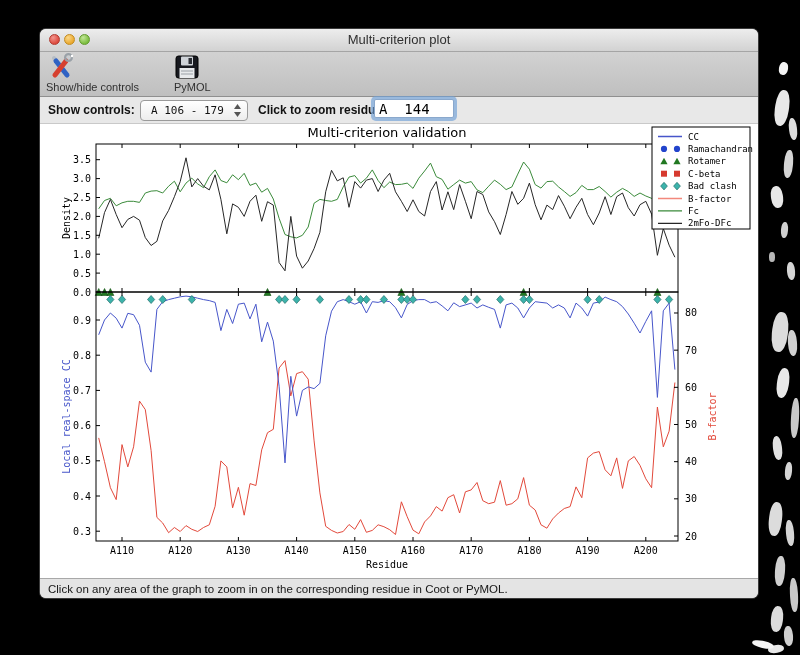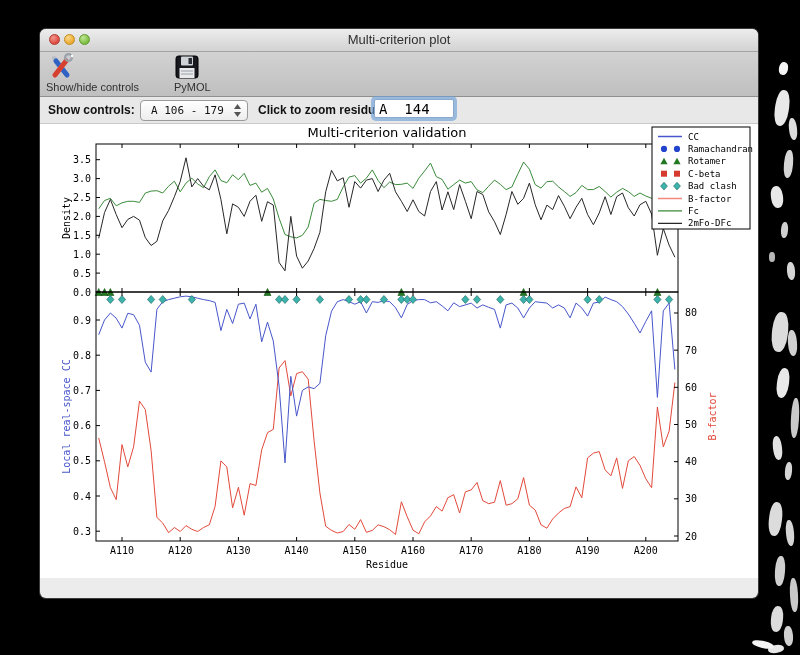--- a/index.html
+++ b/index.html
@@ -253,20 +253,23 @@
           <text x="648" y="65.1" font-size="9" font-family="&quot;DejaVu Sans Mono&quot;,monospace" fill="#000">Bad clash</text>
           <line x1="618" y1="74.5" x2="642" y2="74.5" stroke="#f2887c" stroke-width="1.3"></line>
           <text x="648" y="77.5" font-size="9" font-family="&quot;DejaVu Sans Mono&quot;,monospace" fill="#000">B-factor</text>
           <line x1="618" y1="86.9" x2="642" y2="86.9" stroke="#3a8a3a" stroke-width="1.3"></line>
           <text x="648" y="89.9" font-size="9" font-family="&quot;DejaVu Sans Mono&quot;,monospace" fill="#000">Fc</text>
           <line x1="618" y1="99.3" x2="642" y2="99.3" stroke="#262626" stroke-width="1.3"></line>
           <text x="648" y="102.3" font-size="9" font-family="&quot;DejaVu Sans Mono&quot;,monospace" fill="#000">2mFo-DFc</text>
         </svg>
     </div>
 
+    <div id="statusbar">
+      <span id="status-text">Click on any area of the graph to zoom in on the corresponding residue in Coot or PyMOL.</span>
+    </div>
   </div>
 
   <div id="artifacts">
       <div class="blob" style="left: 779px; top: 62px; width: 9px; height: 13px; transform: rotate(10deg); opacity: 1;"></div>
       <div class="blob" style="left: 775px; top: 90px; width: 14px; height: 36px; transform: rotate(8deg); opacity: 0.95;"></div>
       <div class="blob" style="left: 789px; top: 118px; width: 8px; height: 22px; transform: rotate(-6deg); opacity: 0.9;"></div>
       <div class="blob" style="left: 784px; top: 150px; width: 9px; height: 28px; transform: rotate(5deg); opacity: 0.875;"></div>
       <div class="blob" style="left: 771px; top: 186px; width: 12px; height: 22px; transform: rotate(-8deg); opacity: 0.95;"></div>
       <div class="blob" style="left: 781px; top: 222px; width: 7px; height: 16px; transform: rotate(4deg); opacity: 0.85;"></div>
       <div class="blob" style="left: 769px; top: 252px; width: 6px; height: 10px; transform: rotate(0deg); opacity: 0.75;"></div>

